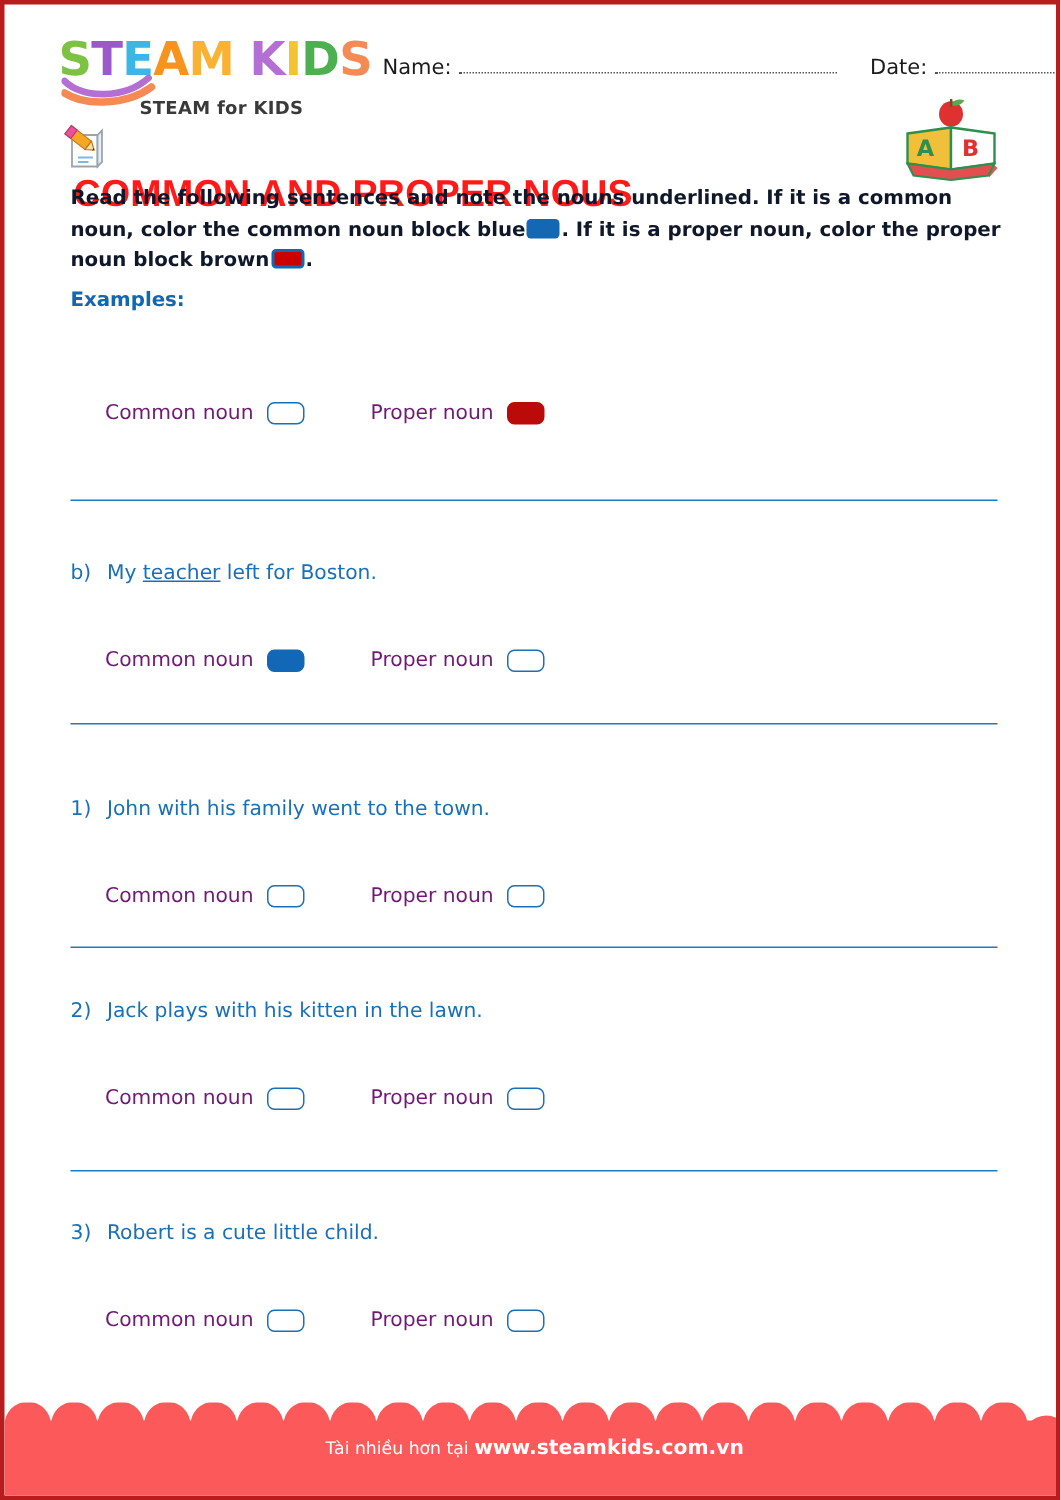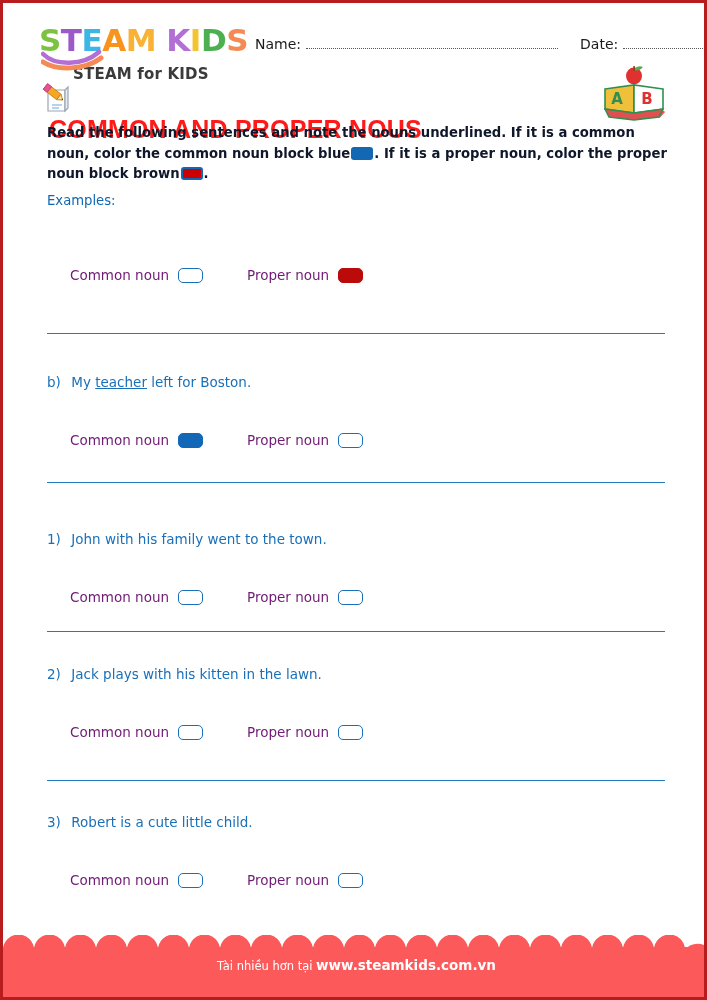--- a/index.html
+++ b/index.html
@@ -48,25 +48,25 @@
   .logo-swoosh {
     position: absolute;
     left: 2px;
     top: 24px;
     width: 64px;
     height: 22px;
   }
   .logo-sub {
     font-family: "DejaVu Sans", sans-serif;
     font-weight: bold;
-    font-size: 15px;
+    font-size: 12px;
     color: #3a3a3a;
     letter-spacing: 0.2px;
     margin-top: 9px;
-    margin-left: 34px;
+    margin-left: 54px;
     white-space: nowrap;
   }
 
   .namedate {
     margin-left: 20px;
     margin-top: 11px;
     display: flex;
     align-items: baseline;
     font-family: "DejaVu Sans", sans-serif;
     font-size: 14px;
@@ -133,21 +133,21 @@
     margin: 0 1px;
   }
   .sw-blue { background: #1467b3; }
   .sw-red  { background: #cc0000; border: 2px solid #1467b3; box-sizing: border-box; }
 
   .examples-label {
     position: absolute;
     top: 190px;
     left: 44px;
     font-family: "DejaVu Sans", sans-serif;
-    font-weight: normal;
+    font-weight: bold;
     font-size: 13.2px;
     color: #1167b1;
   }
 
   
   .qblock { position: absolute; left: 44px; width: 620px; }
   .q-sentence {
     font-family: "DejaVu Sans", sans-serif;
     font-size: 13.5px;
     color: #1a70b8;

